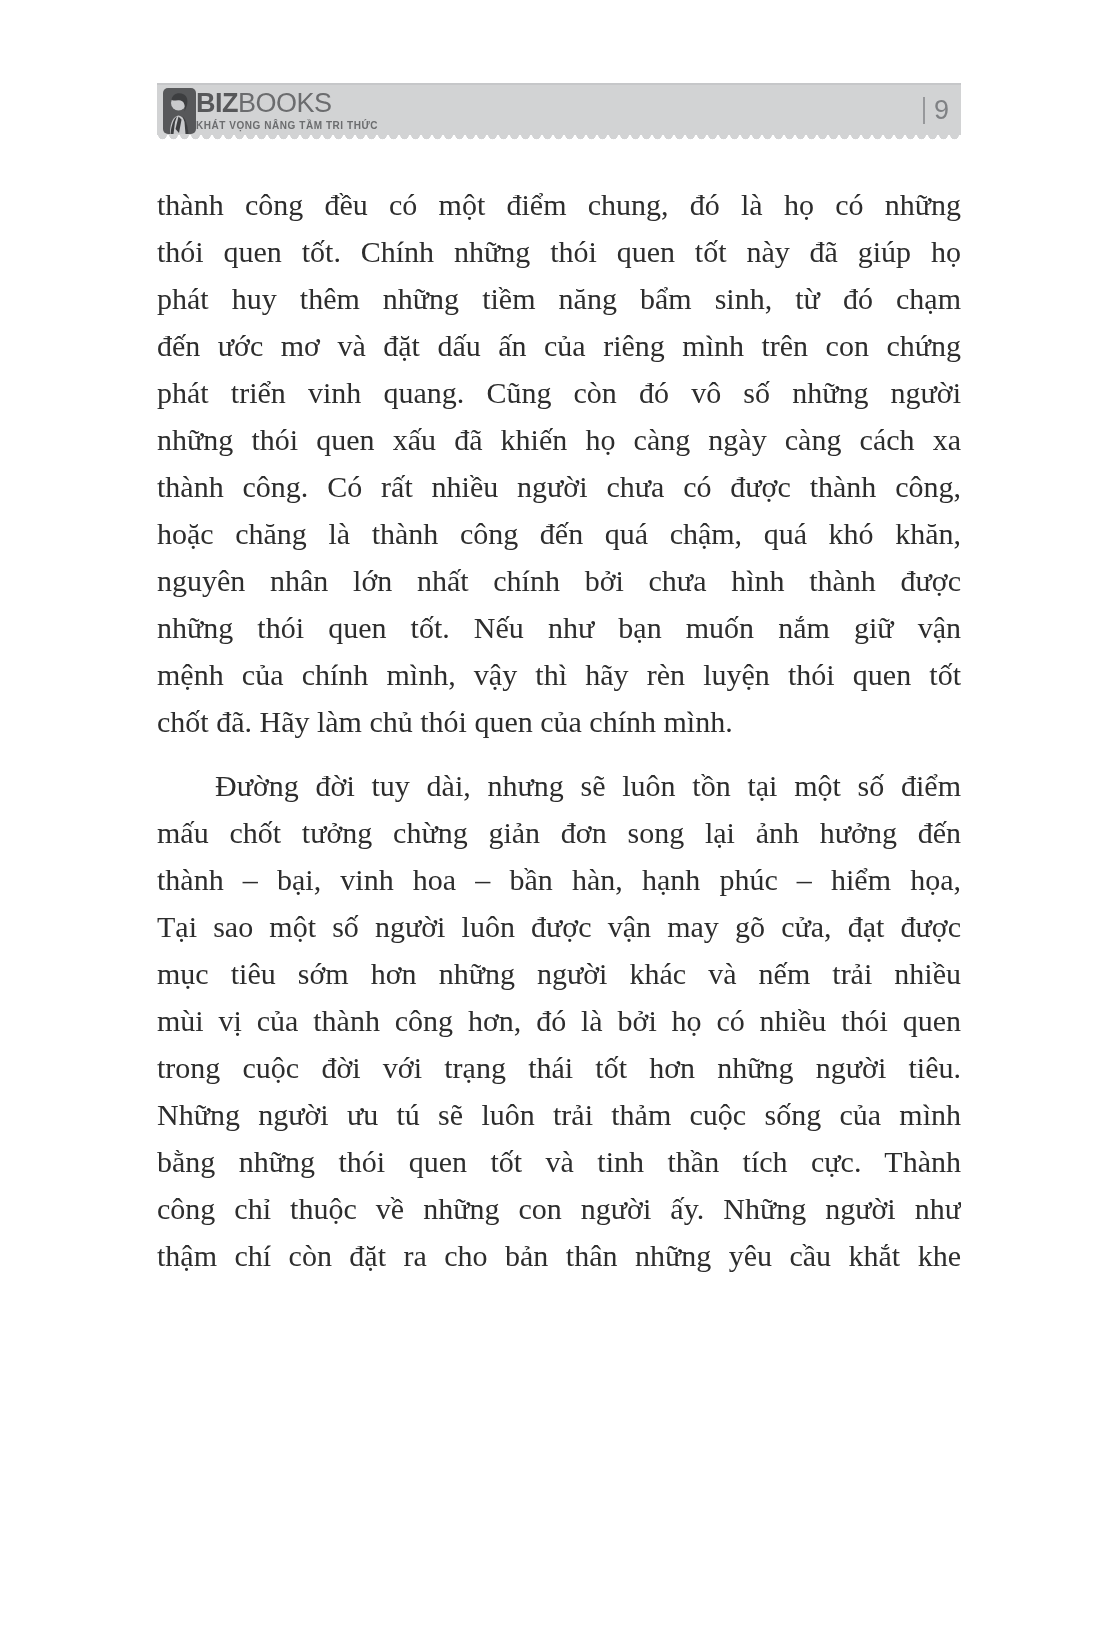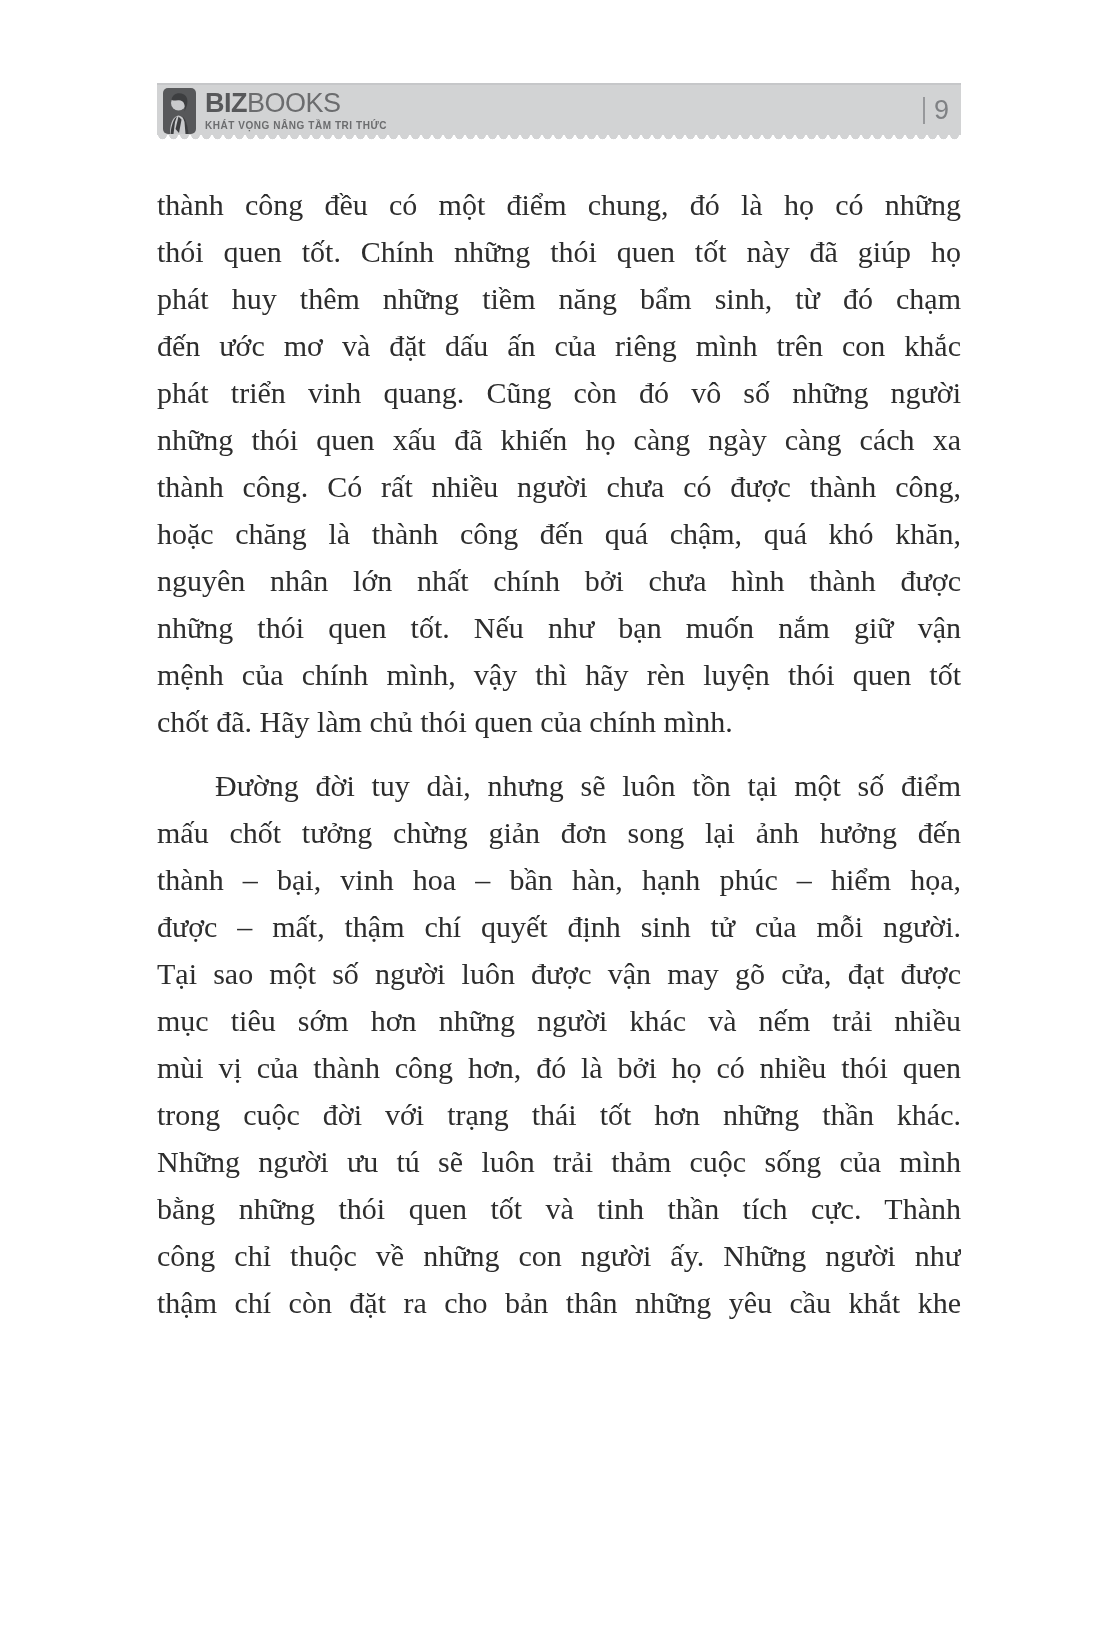--- a/index.html
+++ b/index.html
@@ -14,21 +14,21 @@
     position:absolute;left:157px;top:83px;width:804px;height:52px;
     background:#d2d3d4;border-top:2px solid #c6c7c9;box-sizing:border-box;
     display:flex;align-items:center;justify-content:space-between;
     padding:0 12px 0 6px;
   }
   .scallops{
     position:absolute;left:0;right:0;top:100%;height:6px;
     background-image:radial-gradient(circle at 5.5px 0px,#d2d3d4 4px,rgba(210,211,212,0) 4.6px);
     background-size:11px 6px;background-repeat:repeat-x;
   }
-  .logo{display:flex;align-items:center;gap:9px;}
+  .logo{display:flex;align-items:center;}
   .logo-icon{display:block;width:33px;height:46px;margin-top:1px;}
   .logo-icon svg{display:block;}
   .logo-text{display:flex;flex-direction:column;justify-content:center;}
   .brand{font-family:"Liberation Sans",sans-serif;font-size:27px;line-height:1;letter-spacing:-0.5px;}
   .brand .biz{font-weight:bold;color:#57585a;}
   .brand .books{font-weight:400;color:#6b6c6e;}
   .tagline{
     font-family:"Liberation Sans",sans-serif;font-size:10px;font-weight:bold;
     color:#6b6c6e;letter-spacing:0.55px;margin-top:3px;white-space:nowrap;
   }
@@ -84,39 +84,38 @@
     </div>
 
     <div class="scallops"></div>
   </header>
 
   <main class="body-text" id="body-text">
       <div class="para">
         <div class="line">thành công đều có một điểm chung, đó là họ có những</div>
         <div class="line">thói quen tốt. Chính những thói quen tốt này đã giúp họ</div>
         <div class="line">phát huy thêm những tiềm năng bẩm sinh, từ đó chạm</div>
-        <div class="line">đến ước mơ và đặt dấu ấn của riêng mình trên con khắc</div>
+        <div class="line">đến ước mơ và đặt dấu ấn của riêng mình trên con chứng</div>
         <div class="line">phát triển vinh quang. Cũng còn đó vô số những người</div>
         <div class="line">những thói quen xấu đã khiến họ càng ngày càng cách xa</div>
         <div class="line">thành công. Có rất nhiều người chưa có được thành công,</div>
         <div class="line">hoặc chăng là thành công đến quá chậm, quá khó khăn,</div>
         <div class="line">nguyên nhân lớn nhất chính bởi chưa hình thành được</div>
         <div class="line">những thói quen tốt. Nếu như bạn muốn nắm giữ vận</div>
         <div class="line">mệnh của chính mình, vậy thì hãy rèn luyện thói quen tốt</div>
         <div class="line ragged">chốt đã. Hãy làm chủ thói quen của chính mình.</div>
       </div>
       <div class="para">
         <div class="line indent">Đường đời tuy dài, nhưng sẽ luôn tồn tại một số điểm</div>
         <div class="line">mấu chốt tưởng chừng giản đơn song lại ảnh hưởng đến</div>
         <div class="line">thành – bại, vinh hoa – bần hàn, hạnh phúc – hiểm họa,</div>
-        <div class="line">được – mất, thậm chí quyết định sinh tử của mỗi người.</div>
         <div class="line">Tại sao một số người luôn được vận may gõ cửa, đạt được</div>
         <div class="line">mục tiêu sớm hơn những người khác và nếm trải nhiều</div>
         <div class="line">mùi vị của thành công hơn, đó là bởi họ có nhiều thói quen</div>
-        <div class="line">trong cuộc đời với trạng thái tốt hơn những thần khác.</div>
+        <div class="line">trong cuộc đời với trạng thái tốt hơn những người tiêu.</div>
         <div class="line">Những người ưu tú sẽ luôn trải thảm cuộc sống của mình</div>
         <div class="line">bằng những thói quen tốt và tinh thần tích cực. Thành</div>
         <div class="line">công chỉ thuộc về những con người ấy. Những người như</div>
         <div class="line">thậm chí còn đặt ra cho bản thân những yêu cầu khắt khe</div>
       </div>
     </main>
 
 </div>
 
 </body></html>

